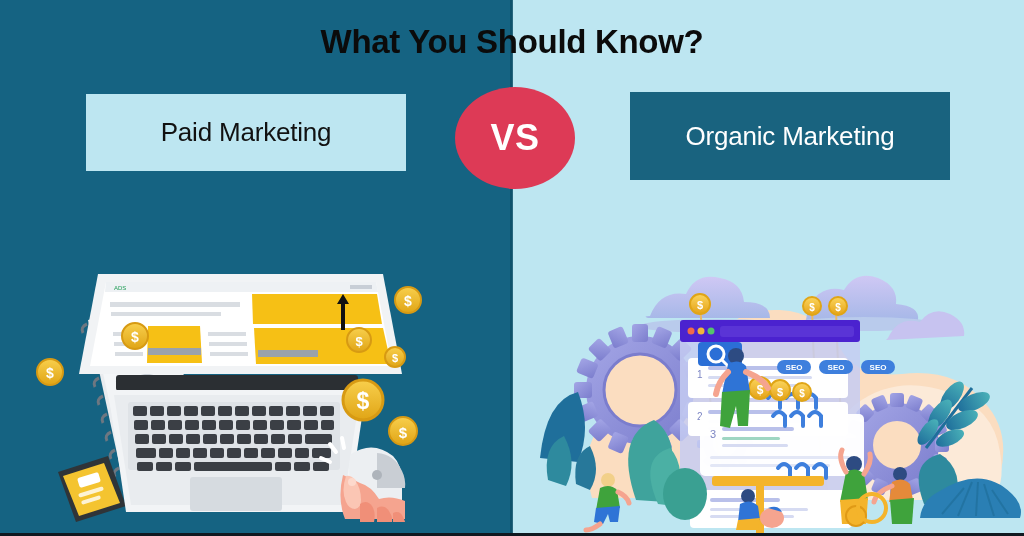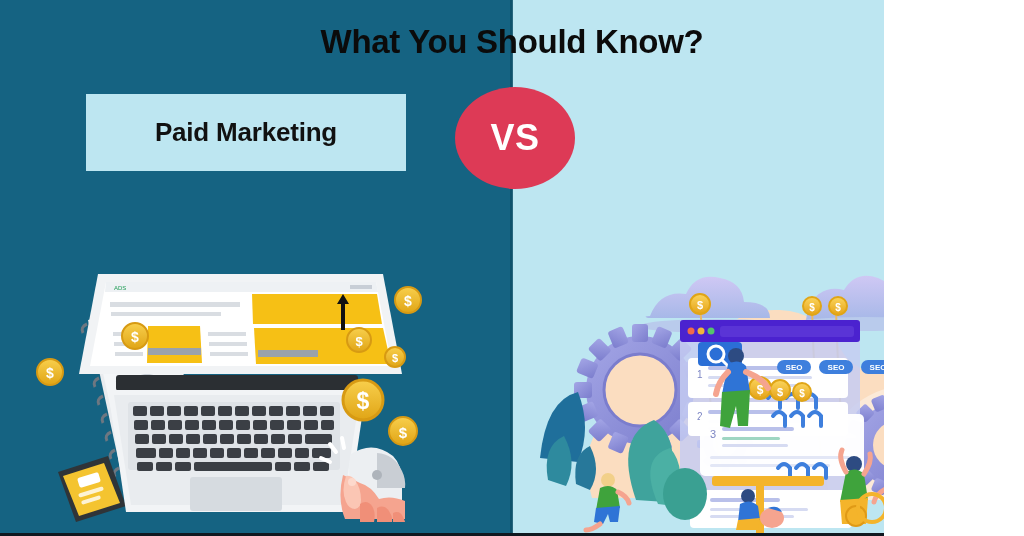--- a/index.html
+++ b/index.html
@@ -3,21 +3,21 @@
 <meta charset="utf-8">
 <title>Paid vs Organic Marketing</title>
 <style>
   html, body {
     margin: 0;
     padding: 0;
     background: #ffffff;
   }
   #canvas {
     position: relative;
-    width: 884px;
+    width: 1024px;
     height: 536px;
     overflow: hidden;
     font-family: "Liberation Sans", sans-serif;
     background: #bde6f1;
   }
   .half-left {
     position: absolute;
     left: 0; top: 0;
     width: 512px; height: 536px;
     background: #156382;
@@ -56,21 +56,21 @@
     z-index: 8;
   }
 
   
   .chip {
     position: absolute;
     display: flex;
     align-items: center;
     justify-content: center;
     font-size: 26px;
-    font-weight: bold;
+    font-weight: normal;
     letter-spacing: -.2px;
     z-index: 6;
     text-align: center;
   }
   .chip-paid {
     left: 86px; top: 94px;
     width: 320px; height: 77px;
     background: #bde6f1;
     color: #111111;
   }
@@ -115,20 +115,21 @@
 
 <div id="canvas">
 
   <div class="half-left"></div>
   <div class="half-right"></div>
   <div class="divider"></div>
 
   <div class="headline">What You Should Know?</div>
 
   <div class="chip chip-paid">Paid Marketing</div>
+  <div class="chip chip-organic">Organic Marketing</div>
   <div class="vs-circle">VS</div>
 
   <div class="illus illus-left">
     <svg width="440" height="270" viewBox="0 0 440 270" xmlns="http://www.w3.org/2000/svg">
       <defs>
         <linearGradient id="coinG" x1="0" y1="0" x2="0" y2="1">
           <stop offset="0" stop-color="#f8cf4c"></stop>
           <stop offset="1" stop-color="#e0a516"></stop>
         </linearGradient>
       </defs>

